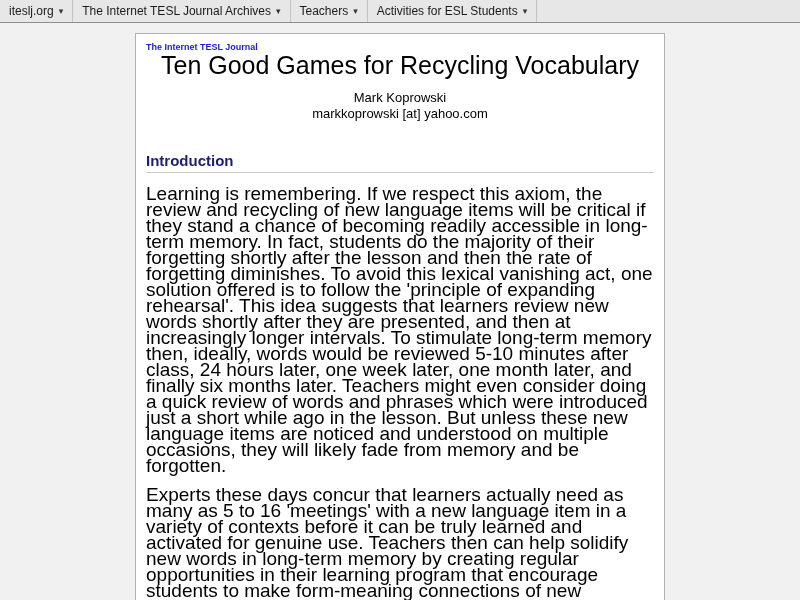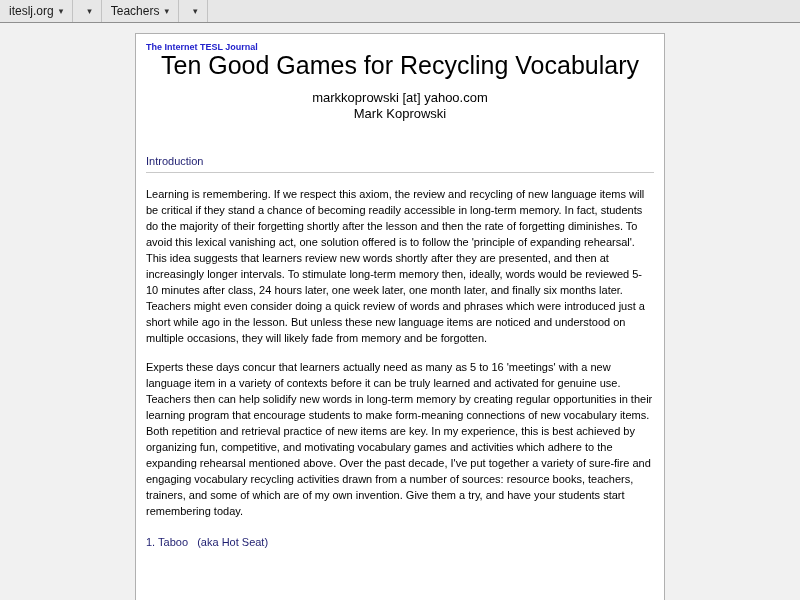--- a/index.html
+++ b/index.html
@@ -65,68 +65,70 @@
   }
 
   .author-block {
     text-align: center;
     font-size: 13px;
     line-height: 16px;
     margin: 13px 0 30px;
   }
 
   h2.section-heading {
-    font-size: 11px;
-    font-weight: normal;
+    font-size: 15px;
+    font-weight: bold;
     color: var(--heading-navy, #1e1e70);
     margin: 14px 0 2px;
     line-height: 18px;
   }
 
   hr.section-rule {
     border: none;
     border-top: 1px solid var(--rule-gray, #c9c9c9);
     margin: 2px 0 1px;
   }
 
   p.body-paragraph {
-    font-size: 11px;
+    font-size: 19px;
     line-height: 16px;
     margin-top: 13px;
   }
 </style>
 </head>
 <body>
 
 <nav class="navbar">
   <div class="nav-item">
     <span>iteslj.org</span>
     <span class="caret">▾</span>
   </div>
   <div class="nav-item">
+    <span>The Internet TESL Journal Archives</span>
     <span class="caret">▾</span>
   </div>
   <div class="nav-item">
     <span>Teachers</span>
     <span class="caret">▾</span>
   </div>
   <div class="nav-item">
+    <span>Activities for ESL Students</span>
     <span class="caret">▾</span>
   </div>
 </nav>
 
 <main class="page">
 
   <div class="journal-link">The Internet TESL Journal</div>
 
   <h1 class="article-title">Ten Good Games for Recycling Vocabulary</h1>
 
   <div class="author-block">
+    <div>Mark Koprowski</div>
     <div>markkoprowski [at] yahoo.com</div>
-    <div>Mark Koprowski</div>
   </div>
 
   <section>
     <h2 class="section-heading">Introduction</h2>
     <hr class="section-rule">
     <p class="body-paragraph">Learning is remembering. If we respect this axiom, the review and recycling of new language items will be critical if they stand a chance of becoming readily accessible in long-term memory. In fact, students do the majority of their forgetting shortly after the lesson and then the rate of forgetting diminishes. To avoid this lexical vanishing act, one solution offered is to follow the 'principle of expanding rehearsal'. This idea suggests that learners review new words shortly after they are presented, and then at increasingly longer intervals. To stimulate long-term memory then, ideally, words would be reviewed 5-10 minutes after class, 24 hours later, one week later, one month later, and finally six months later. Teachers might even consider doing a quick review of words and phrases which were introduced just a short while ago in the lesson. But unless these new language items are noticed and understood on multiple occasions, they will likely fade from memory and be forgotten.</p>
     <p class="body-paragraph">Experts these days concur that learners actually need as many as 5 to 16 'meetings' with a new language item in a variety of contexts before it can be truly learned and activated for genuine use. Teachers then can help solidify new words in long-term memory by creating regular opportunities in their learning program that encourage students to make form-meaning connections of new vocabulary items. Both repetition and retrieval practice of new items are key. In my experience, this is best achieved by organizing fun, competitive, and motivating vocabulary games and activities which adhere to the expanding rehearsal mentioned above. Over the past decade, I've put together a variety of sure-fire and engaging vocabulary recycling activities drawn from a number of sources: resource books, teachers, trainers, and some of which are of my own invention. Give them a try, and have your students start remembering today.</p>
   </section>
 
   <section>

